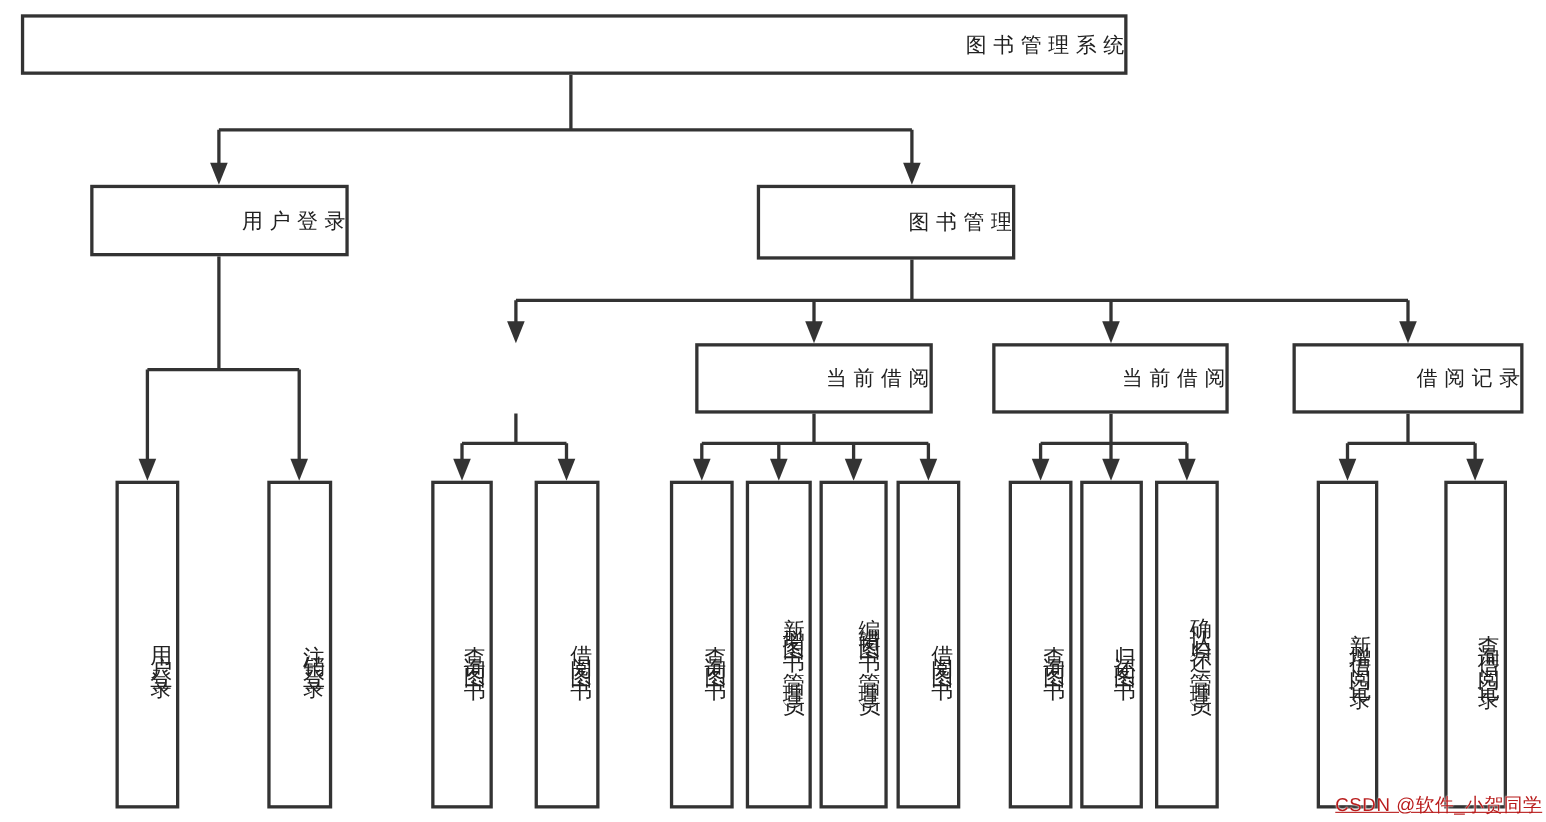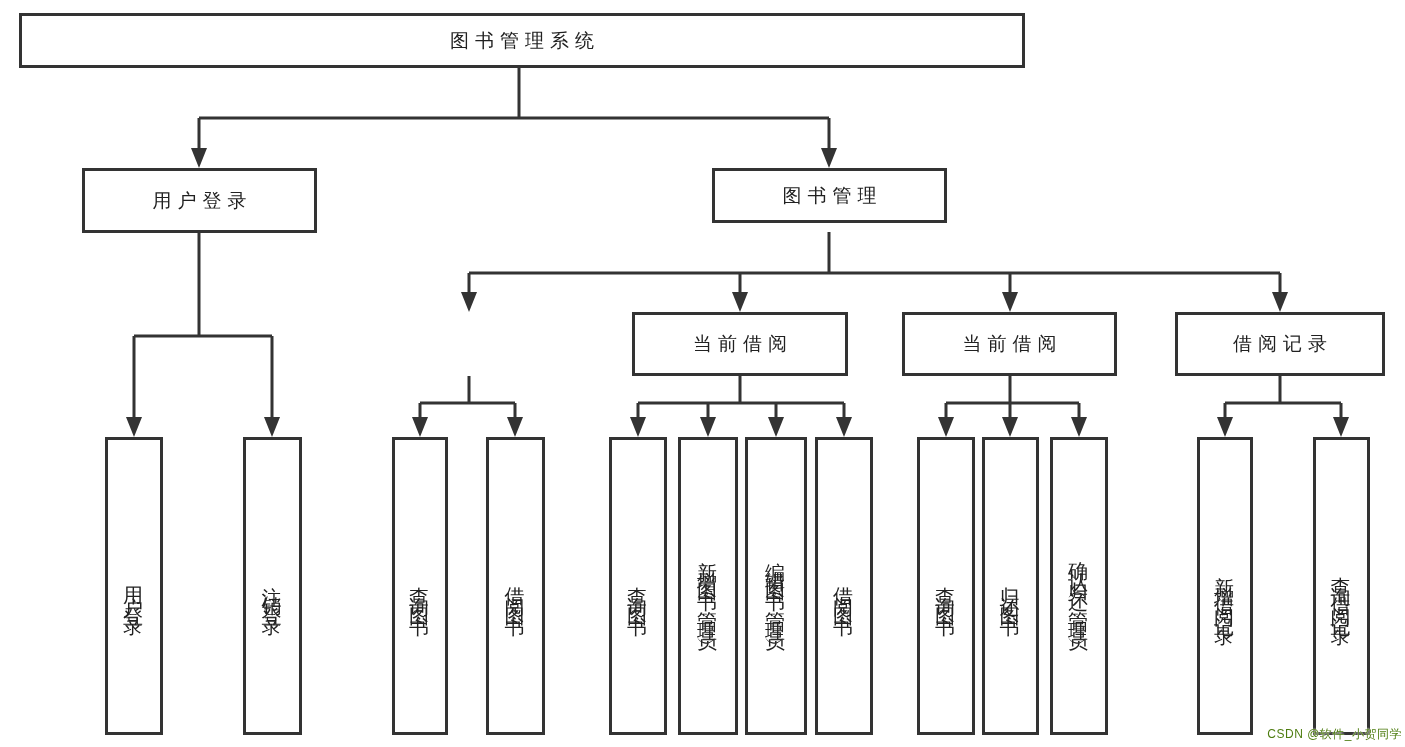--- a/index.html
+++ b/index.html
@@ -23,21 +23,21 @@
     height: 747px;
     z-index: 1;
   }
   .box {
     position: absolute;
     box-sizing: border-box;
     background: #ffffff;
     border: 3px solid #333333;
     display: flex;
     align-items: center;
-    justify-content: center;
+    justify-content: flex-end;
     z-index: 2;
   }
   .box .lbl {
     color: #212121;
     white-space: nowrap;
   }
   .hbox .lbl {
     font-size: 19px;
     letter-spacing: 6px;
     margin-right: -6px; 
@@ -46,26 +46,27 @@
     writing-mode: vertical-rl;
     text-orientation: mixed;
     font-size: 20px;
     letter-spacing: 10px;
     margin-bottom: -10px; 
   }
   .watermark {
     position: absolute;
     right: 3px;
     bottom: 4px;
-    font-size: 12px;
+    font-size: 17px;
     letter-spacing: 0.5px;
-    color: #4d7c0f;
+    color: #b91c1c;
     text-shadow: 0 0 2px rgba(255,255,255,0.95), 0 0 1px rgba(255,255,255,0.95);
     z-index: 5;
     white-space: nowrap;
+    text-decoration: underline;
   }
 </style>
 </head>
 <body>
 
 <div class="stage">
 
   <svg class="connectors" viewBox="0 0 1405 747" aria-hidden="true">
     <g stroke="#333333" stroke-width="3" fill="none">
       <path d="M519 68 V118 M199 118 H829 M199 118 V150 M829 118 V150"></path>
@@ -99,21 +100,21 @@
     </g>
   </svg>
 
   <div class="box hbox" style="left:19px;top:13px;width:1006px;height:55px">
     <span class="lbl">图书管理系统</span>
   </div>
 
   <div class="box hbox" style="left:82px;top:168px;width:235px;height:65px">
     <span class="lbl">用户登录</span>
   </div>
-  <div class="box hbox" style="left:712px;top:168px;width:235px;height:55px">
+  <div class="box hbox" style="left:688px;top:168px;width:235px;height:68px">
     <span class="lbl">图书管理</span>
   </div>
 
   <div class="box hbox" style="left:632px;top:312px;width:216px;height:64px">
     <span class="lbl">当前借阅</span>
   </div>
   <div class="box hbox" style="left:1175px;top:312px;width:210px;height:64px">
     <span class="lbl">借阅记录</span>
   </div>
   <div class="box hbox" style="left:902px;top:312px;width:215px;height:64px">

